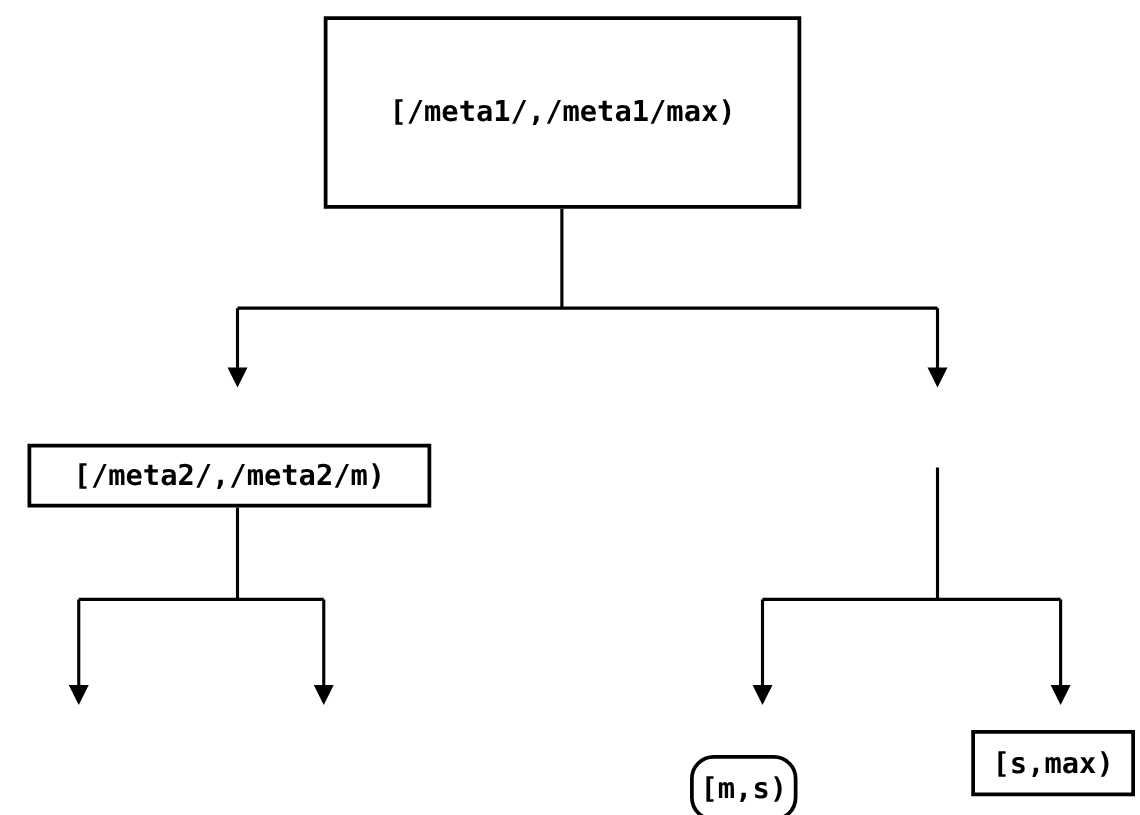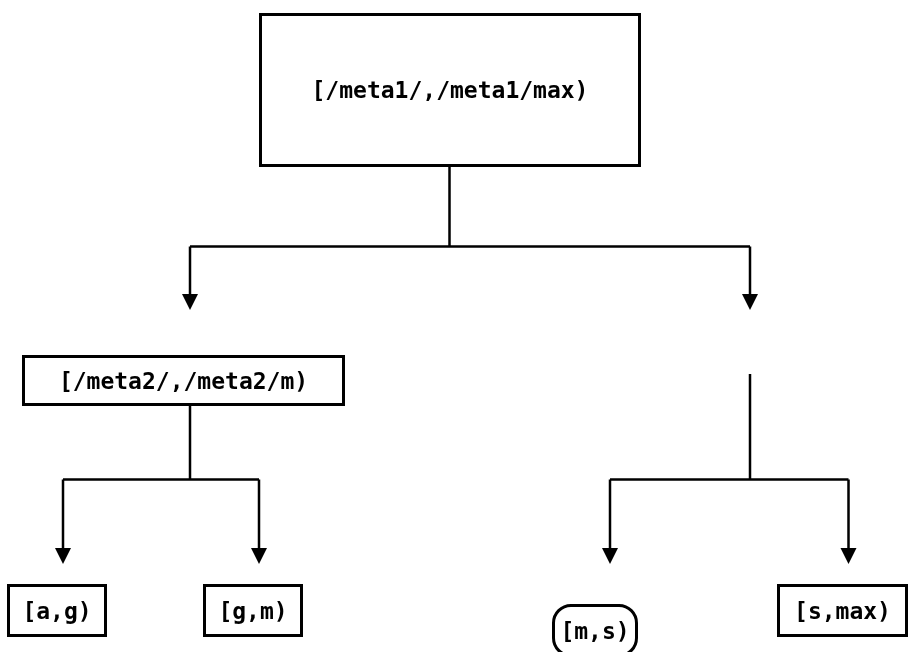--- a/index.html
+++ b/index.html
@@ -65,27 +65,21 @@
 
   <div class="node node-root">
     <span>[/meta1/,/meta1/max)</span>
   </div>
 
   <div class="node node-left">
     <span>[/meta2/,/meta2/m)</span>
   </div>
 
 
-  <div class="node node-leaf-ag">
-    <span>[a,g)</span>
-  </div>
 
-  <div class="node node-leaf-gm">
-    <span>[g,m)</span>
-  </div>
 
   <div class="node node-leaf-ms">
     <span>[m,s)</span>
   </div>
 
   <div class="node node-leaf-smax">
     <span>[s,max)</span>
   </div>
 
 </div>

